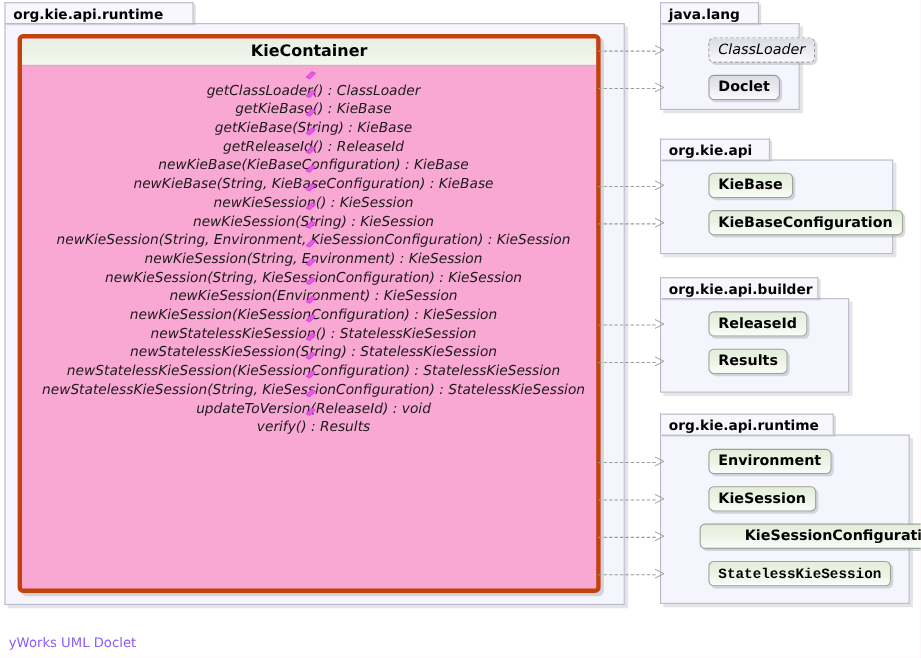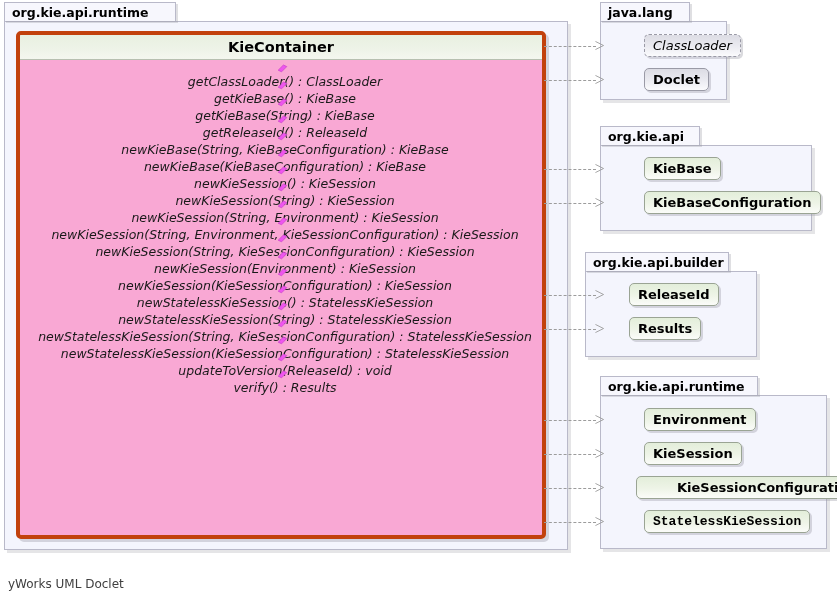--- a/index.html
+++ b/index.html
@@ -134,21 +134,21 @@
     height: 9px;
     overflow: visible;
   }
 
   
   .footer {
     position: absolute;
     left: 8px;
     bottom: 7px;
     font-size: 12px;
-    color: #404040;
+    color: #8b5cf6;
     font-family: "DejaVu Sans", sans-serif;
   }
 </style>
 </head>
 <body>
 
 <div class="package" style="left:4px; top:2px; width:564px; height:548px;">
   <div class="pkg-tab" style="width:172px;">org.kie.api.runtime</div>
   <div class="pkg-body" style="top:19px; width:564px; height:529px;"></div>
 
@@ -176,56 +176,56 @@
         <li class="member">
           <svg class="m-icon" viewBox="0 0 11 11">
             <path d="M1.2 7.2 L6.4 2.0 L9.8 3.6 L4.6 8.8 Z" fill="#ee55ee" stroke="#c93fc9" stroke-width="0.7"></path>
           </svg>
           <span>getReleaseId() : ReleaseId</span>
         </li>
         <li class="member">
           <svg class="m-icon" viewBox="0 0 11 11">
             <path d="M1.2 7.2 L6.4 2.0 L9.8 3.6 L4.6 8.8 Z" fill="#ee55ee" stroke="#c93fc9" stroke-width="0.7"></path>
           </svg>
+          <span>newKieBase(KieBaseConfiguration) : KieBase</span>
+        </li>
+        <li class="member">
+          <svg class="m-icon" viewBox="0 0 11 11">
+            <path d="M1.2 7.2 L6.4 2.0 L9.8 3.6 L4.6 8.8 Z" fill="#ee55ee" stroke="#c93fc9" stroke-width="0.7"></path>
+          </svg>
           <span>newKieBase(String, KieBaseConfiguration) : KieBase</span>
         </li>
         <li class="member">
           <svg class="m-icon" viewBox="0 0 11 11">
             <path d="M1.2 7.2 L6.4 2.0 L9.8 3.6 L4.6 8.8 Z" fill="#ee55ee" stroke="#c93fc9" stroke-width="0.7"></path>
           </svg>
-          <span>newKieBase(KieBaseConfiguration) : KieBase</span>
-        </li>
-        <li class="member">
-          <svg class="m-icon" viewBox="0 0 11 11">
-            <path d="M1.2 7.2 L6.4 2.0 L9.8 3.6 L4.6 8.8 Z" fill="#ee55ee" stroke="#c93fc9" stroke-width="0.7"></path>
-          </svg>
           <span>newKieSession() : KieSession</span>
         </li>
         <li class="member">
           <svg class="m-icon" viewBox="0 0 11 11">
             <path d="M1.2 7.2 L6.4 2.0 L9.8 3.6 L4.6 8.8 Z" fill="#ee55ee" stroke="#c93fc9" stroke-width="0.7"></path>
           </svg>
           <span>newKieSession(String) : KieSession</span>
         </li>
         <li class="member">
           <svg class="m-icon" viewBox="0 0 11 11">
             <path d="M1.2 7.2 L6.4 2.0 L9.8 3.6 L4.6 8.8 Z" fill="#ee55ee" stroke="#c93fc9" stroke-width="0.7"></path>
           </svg>
+          <span>newKieSession(String, Environment, KieSessionConfiguration) : KieSession</span>
+        </li>
+        <li class="member">
+          <svg class="m-icon" viewBox="0 0 11 11">
+            <path d="M1.2 7.2 L6.4 2.0 L9.8 3.6 L4.6 8.8 Z" fill="#ee55ee" stroke="#c93fc9" stroke-width="0.7"></path>
+          </svg>
           <span>newKieSession(String, Environment) : KieSession</span>
         </li>
         <li class="member">
           <svg class="m-icon" viewBox="0 0 11 11">
             <path d="M1.2 7.2 L6.4 2.0 L9.8 3.6 L4.6 8.8 Z" fill="#ee55ee" stroke="#c93fc9" stroke-width="0.7"></path>
           </svg>
-          <span>newKieSession(String, Environment, KieSessionConfiguration) : KieSession</span>
-        </li>
-        <li class="member">
-          <svg class="m-icon" viewBox="0 0 11 11">
-            <path d="M1.2 7.2 L6.4 2.0 L9.8 3.6 L4.6 8.8 Z" fill="#ee55ee" stroke="#c93fc9" stroke-width="0.7"></path>
-          </svg>
           <span>newKieSession(String, KieSessionConfiguration) : KieSession</span>
         </li>
         <li class="member">
           <svg class="m-icon" viewBox="0 0 11 11">
             <path d="M1.2 7.2 L6.4 2.0 L9.8 3.6 L4.6 8.8 Z" fill="#ee55ee" stroke="#c93fc9" stroke-width="0.7"></path>
           </svg>
           <span>newKieSession(Environment) : KieSession</span>
         </li>
         <li class="member">
           <svg class="m-icon" viewBox="0 0 11 11">
@@ -242,27 +242,27 @@
         <li class="member">
           <svg class="m-icon" viewBox="0 0 11 11">
             <path d="M1.2 7.2 L6.4 2.0 L9.8 3.6 L4.6 8.8 Z" fill="#ee55ee" stroke="#c93fc9" stroke-width="0.7"></path>
           </svg>
           <span>newStatelessKieSession(String) : StatelessKieSession</span>
         </li>
         <li class="member">
           <svg class="m-icon" viewBox="0 0 11 11">
             <path d="M1.2 7.2 L6.4 2.0 L9.8 3.6 L4.6 8.8 Z" fill="#ee55ee" stroke="#c93fc9" stroke-width="0.7"></path>
           </svg>
+          <span>newStatelessKieSession(KieSessionConfiguration) : StatelessKieSession</span>
+        </li>
+        <li class="member">
+          <svg class="m-icon" viewBox="0 0 11 11">
+            <path d="M1.2 7.2 L6.4 2.0 L9.8 3.6 L4.6 8.8 Z" fill="#ee55ee" stroke="#c93fc9" stroke-width="0.7"></path>
+          </svg>
           <span>newStatelessKieSession(String, KieSessionConfiguration) : StatelessKieSession</span>
-        </li>
-        <li class="member">
-          <svg class="m-icon" viewBox="0 0 11 11">
-            <path d="M1.2 7.2 L6.4 2.0 L9.8 3.6 L4.6 8.8 Z" fill="#ee55ee" stroke="#c93fc9" stroke-width="0.7"></path>
-          </svg>
-          <span>newStatelessKieSession(KieSessionConfiguration) : StatelessKieSession</span>
         </li>
         <li class="member">
           <svg class="m-icon" viewBox="0 0 11 11">
             <path d="M1.2 7.2 L6.4 2.0 L9.8 3.6 L4.6 8.8 Z" fill="#ee55ee" stroke="#c93fc9" stroke-width="0.7"></path>
           </svg>
           <span>updateToVersion(ReleaseId) : void</span>
         </li>
         <li class="member">
           <svg class="m-icon" viewBox="0 0 11 11">
             <path d="M1.2 7.2 L6.4 2.0 L9.8 3.6 L4.6 8.8 Z" fill="#ee55ee" stroke="#c93fc9" stroke-width="0.7"></path>
@@ -282,21 +282,21 @@
 </div>
 
 <div class="package" style="left:600px; top:126px; width:215px; height:105px;">
   <div class="pkg-tab" style="width:100px;">org.kie.api</div>
   <div class="pkg-body" style="top:19px; width:212px; height:86px;"></div>
 
   <div class="minibox green" style="left:8px; top:31px;">KieBase</div>
   <div class="minibox green" style="left:8px; top:65px;">KieBaseConfiguration</div>
 </div>
 
-<div class="package" style="left:585px; top:252px; width:175px; height:86px;">
+<div class="package" style="left:600px; top:252px; width:175px; height:86px;">
   <div class="pkg-tab" style="width:144px;">org.kie.api.builder</div>
   <div class="pkg-body" style="top:19px; width:172px; height:86px;"></div>
 
   <div class="minibox green" style="left:8px; top:31px;">ReleaseId</div>
   <div class="minibox green" style="left:8px; top:65px;">Results</div>
 </div>
 
 <div class="package" style="left:600px; top:376px; width:230px; height:173px;">
   <div class="pkg-tab" style="width:158px;">org.kie.api.runtime</div>
   <div class="pkg-body" style="top:19px; width:227px; height:154px;"></div>

